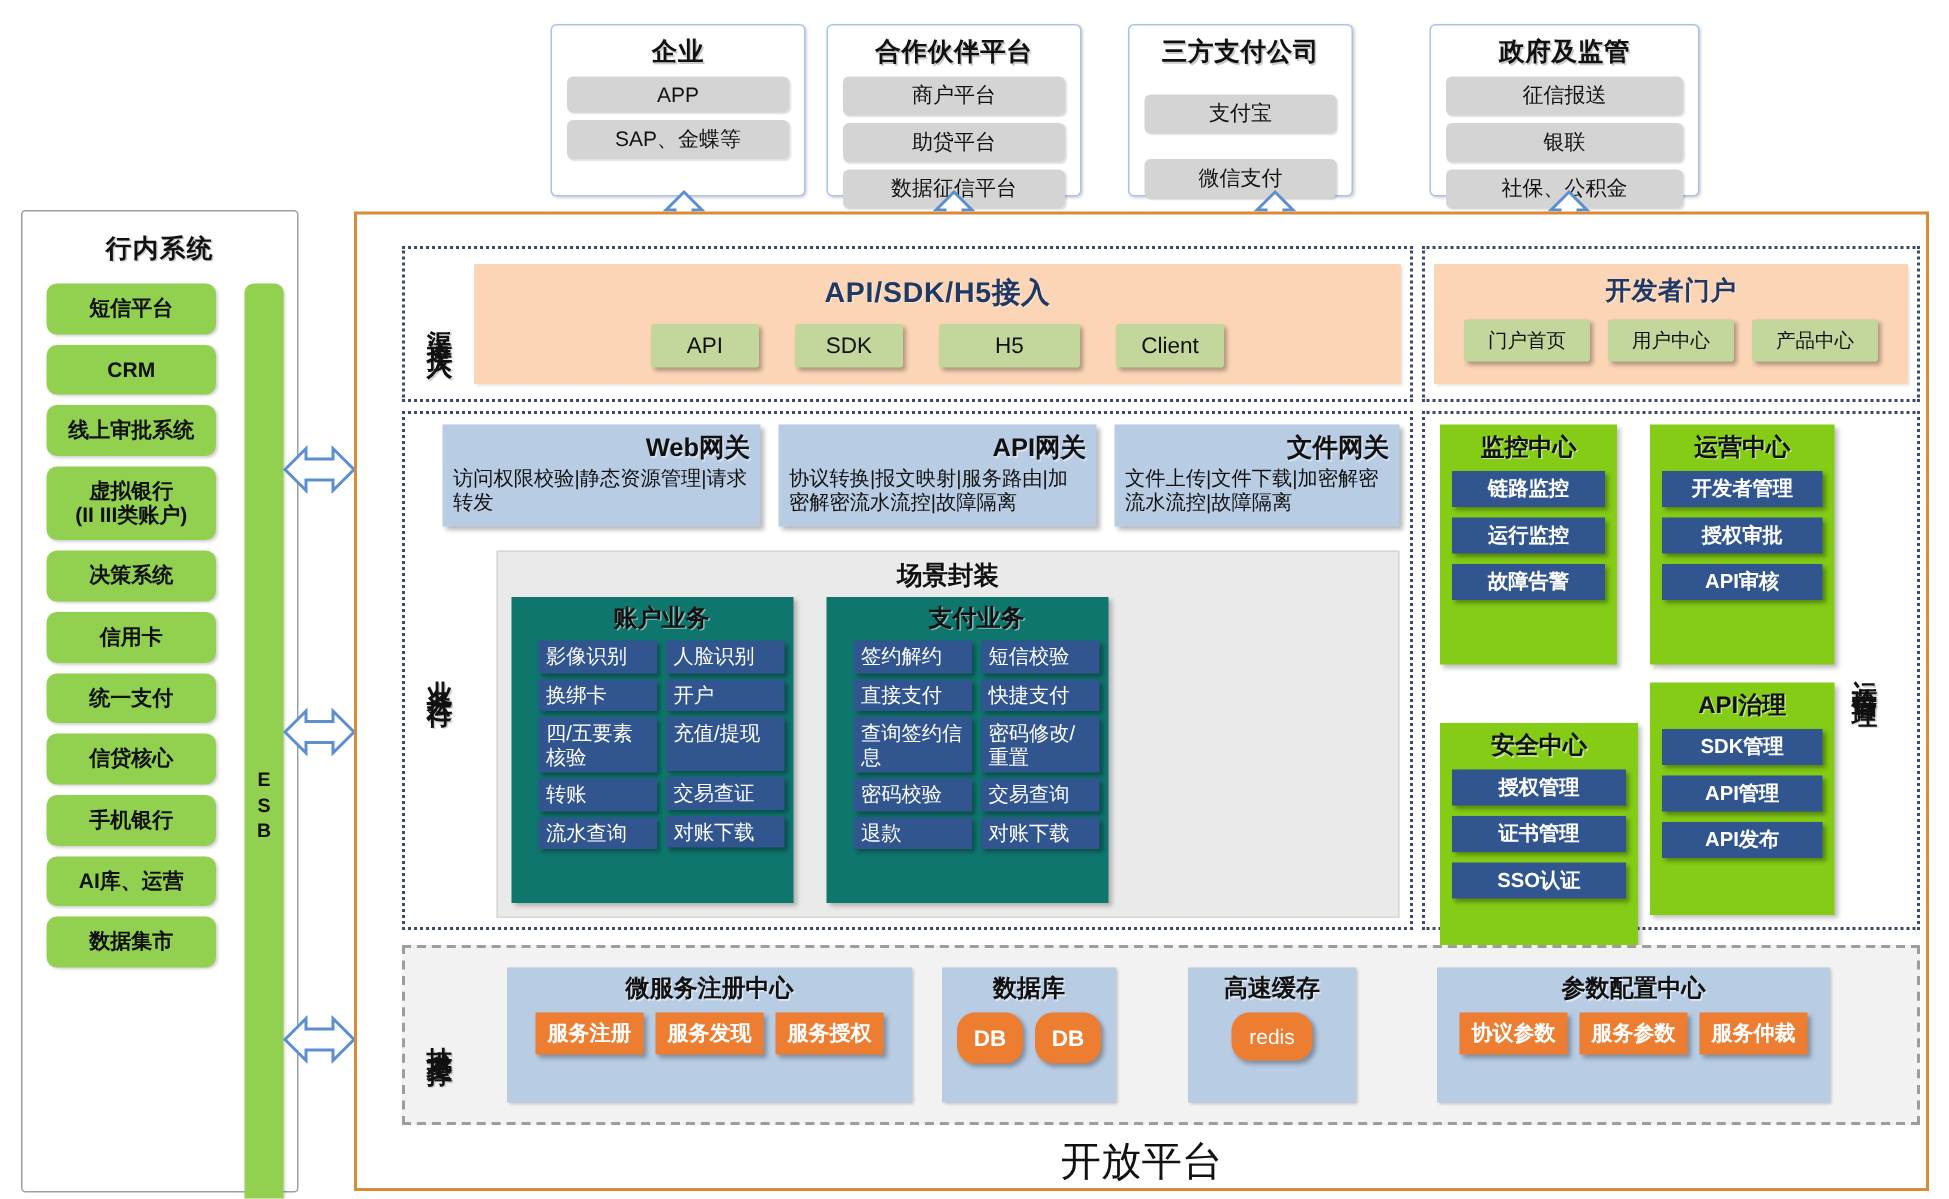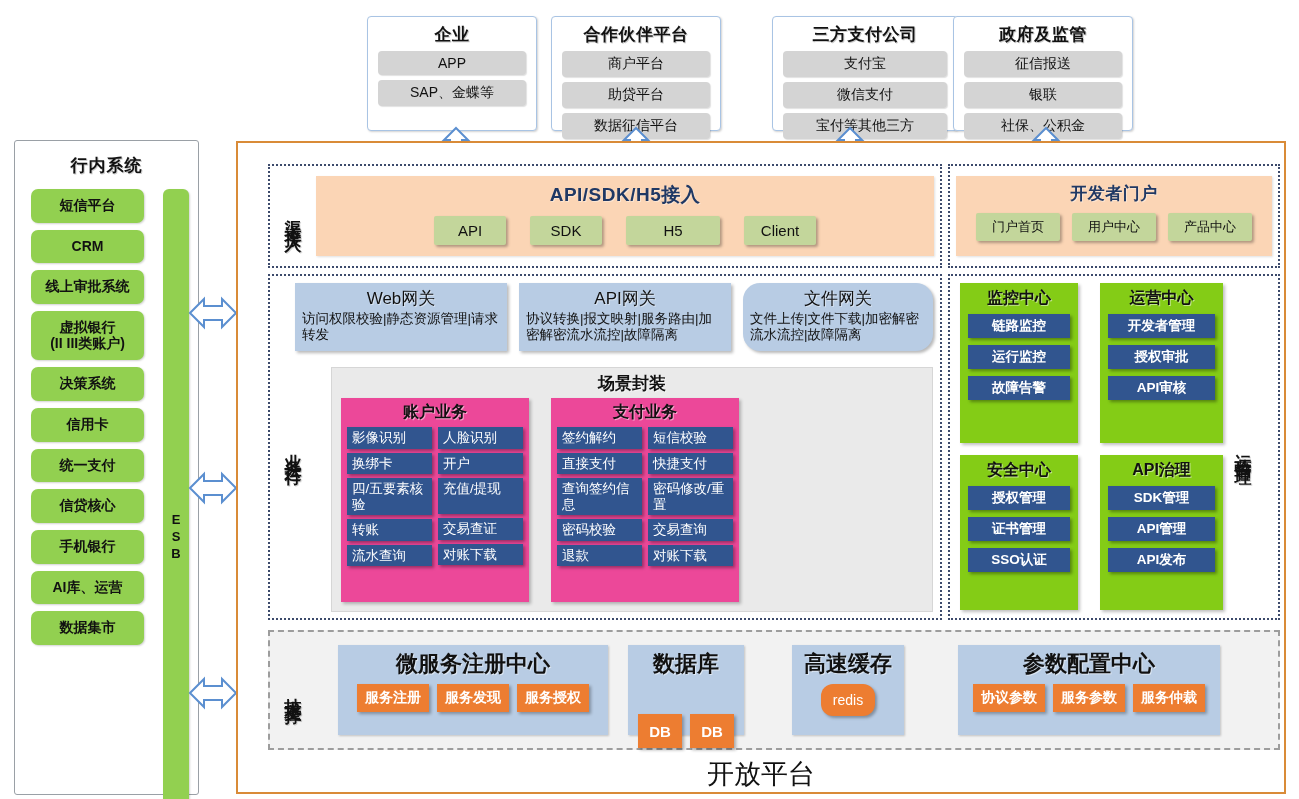--- a/index.html
+++ b/index.html
@@ -134,42 +134,42 @@
   .green-tile.sm { font-size: 13px; padding: 5px 16px; text-align: right; }
 
   
   .gw {
     position: absolute;
     background: #b8cce4;
     box-shadow: 2px 2px 3px rgba(0,0,0,.28);
     padding: 4px 7px 6px 7px;
   }
   .gw-title {
-    text-align: center; font-weight: normal; font-size: 17px; color: #111;
+    text-align: right; font-weight: bold; font-size: 17px; color: #111;
     text-shadow: 1px 1px 0 rgba(255,255,255,.45);
     margin-bottom: 1px;
   }
   .gw-desc { font-size: 13.5px; color: #111; line-height: 1.18; text-align: left; }
 
   
   .scene-wrap {
     position: absolute;
     background: #eaeaea;
     border: 1px solid #d6d6d6;
   }
   .scene-title {
     text-align: center; font-weight: bold; font-size: 17px; color: #111;
     padding-top: 4px;
     text-shadow: 1px 1px 0 rgba(255,255,255,.5);
   }
   .biz-group {
     position: absolute;
-    background: #ec4899;
+    background: #0f766e;
     box-shadow: 2px 2px 3px rgba(0,0,0,.25);
-    padding: 4px 6px 6px 6px;
+    padding: 4px 6px 6px 18px;
   }
   .biz-group-title {
     text-align: center; font-weight: bold; font-size: 16px; color: #111;
     margin-bottom: 4px;
     text-shadow: 1px 1px 0 rgba(255,255,255,.5);
   }
   .biz-cols { display: flex; gap: 6px; }
   .biz-col { display: flex; flex-direction: column; gap: 4px; flex: 1; }
   .blue-chip {
     background: #31558f;
@@ -204,36 +204,35 @@
   }
 
   
   .tech-card {
     position: absolute;
     background: #b8cce4;
     box-shadow: 1px 1px 2px rgba(0,0,0,.2);
     padding: 4px 8px 8px 8px;
   }
   .tech-title {
-    text-align: center; font-weight: bold; font-size: 22px; color: #111;
+    text-align: center; font-weight: bold; font-size: 16px; color: #111;
     margin-bottom: 5px;
     text-shadow: 1px 1px 0 rgba(255,255,255,.5);
   }
   .tech-row { display: flex; gap: 8px; justify-content: center; align-items: center; }
   .orange-chip {
     background: #ed7d31; color: #fff; font-size: 14px; font-weight: bold;
     padding: 5px 8px; text-align: center;
     box-shadow: 2px 2px 3px rgba(0,0,0,.3);
   }
   .db-chip {
     background: #ed7d31; color: #fff; font-size: 15px; font-weight: bold;
-    width: 44px; height: 34px; border-radius: 0;
+    width: 44px; height: 34px; border-radius: 12px;
     display: flex; align-items: center; justify-content: center;
     box-shadow: 2px 2px 3px rgba(0,0,0,.3);
-    margin-top: 30px;
   }
   .redis-chip {
     background: #ed7d31; color: #fff; font-size: 14px;
     width: 54px; height: 32px; border-radius: 12px;
     display: flex; align-items: center; justify-content: center;
     box-shadow: 2px 2px 3px rgba(0,0,0,.3);
   }
 
   
   svg.arrow { position: absolute; overflow: visible; }
@@ -250,21 +249,21 @@
     <div class="actor-item">SAP、金蝶等</div>
   </div>
 
   <div class="actor-card" style="left:551px; top:16px; width:170px; height:115px;">
     <div class="actor-title">合作伙伴平台</div>
     <div class="actor-item">商户平台</div>
     <div class="actor-item">助贷平台</div>
     <div class="actor-item">数据征信平台</div>
   </div>
 
-  <div class="actor-card" style="left:772px; top:16px; width:186px; height:115px;">
+  <div class="actor-card" style="left:752px; top:16px; width:150px; height:115px;gap:12px;">
     <div class="actor-title">三方支付公司</div>
     <div class="actor-item">支付宝</div>
     <div class="actor-item">微信支付</div>
     <div class="actor-item">宝付等其他三方</div>
   </div>
 
   <div class="actor-card" style="left:953px; top:16px; width:180px; height:115px;">
     <div class="actor-title">政府及监管</div>
     <div class="actor-item">征信报送</div>
     <div class="actor-item">银联</div>
@@ -345,21 +344,21 @@
   <div class="vlabel" style="left:276px; top:390px; width:34px; height:120px;">业务运行</div>
 
   <div class="gw" style="left:295px; top:283px; width:212px; height:68px;">
     <div class="gw-title">Web网关</div>
     <div class="gw-desc">访问权限校验|静态资源管理|请求转发</div>
   </div>
   <div class="gw" style="left:519px; top:283px; width:212px; height:68px;">
     <div class="gw-title">API网关</div>
     <div class="gw-desc">协议转换|报文映射|服务路由|加密解密流水流控|故障隔离</div>
   </div>
-  <div class="gw" style="left:743px; top:283px; width:190px; height:68px;border-radius:17px;">
+  <div class="gw" style="left:743px; top:283px; width:190px; height:68px;">
     <div class="gw-title">文件网关</div>
     <div class="gw-desc">文件上传|文件下载|加密解密流水流控|故障隔离</div>
   </div>
 
   <div class="scene-wrap" style="left:331px; top:367px; width:602px; height:245px;">
     <div class="scene-title">场景封装</div>
   </div>
 
   <div class="biz-group" style="left:341px; top:398px; width:188px; height:204px;">
     <div class="biz-group-title">账户业务</div>
@@ -416,21 +415,21 @@
 
   <div class="ops-card" style="left:1100px; top:283px; width:123px; height:160px;">
     <div class="ops-title">运营中心</div>
     <div class="ops-list">
       <div class="ops-chip">开发者管理</div>
       <div class="ops-chip">授权审批</div>
       <div class="ops-chip">API审核</div>
     </div>
   </div>
 
-  <div class="ops-card" style="left:960px; top:455px; width:118px; height:155px;">
+  <div class="ops-card" style="left:960px; top:482px; width:132px; height:155px;">
     <div class="ops-title">安全中心</div>
     <div class="ops-list">
       <div class="ops-chip">授权管理</div>
       <div class="ops-chip">证书管理</div>
       <div class="ops-chip">SSO认证</div>
     </div>
   </div>
 
   <div class="ops-card" style="left:1100px; top:455px; width:123px; height:155px;">
     <div class="ops-title">API治理</div>

